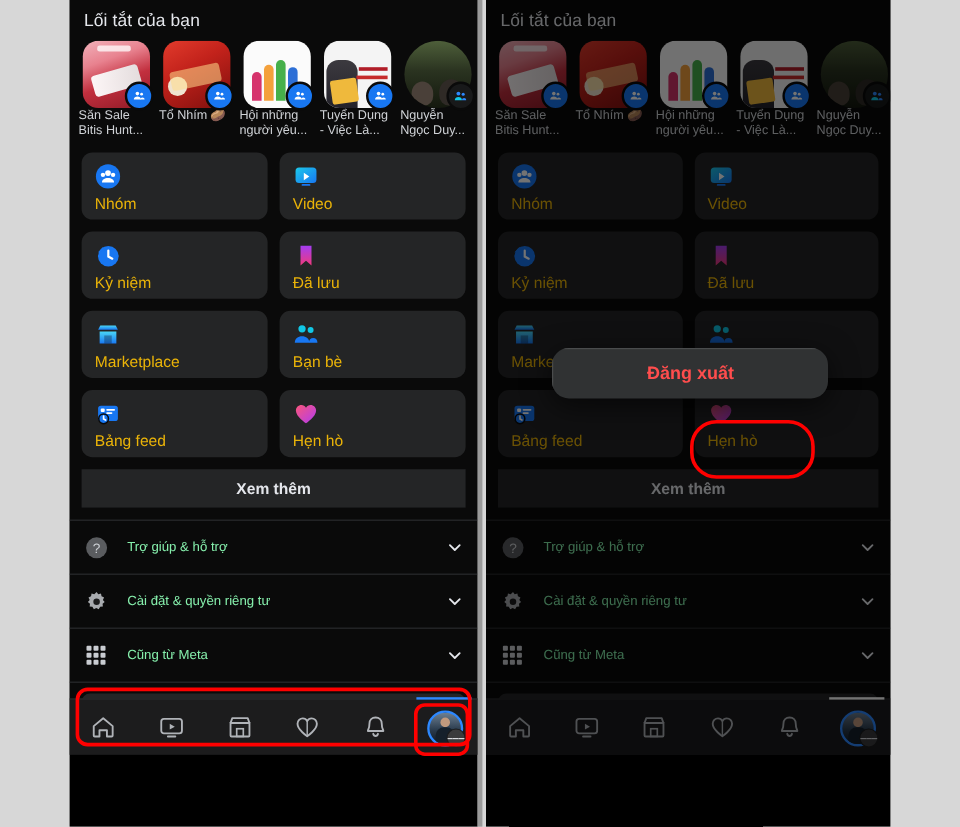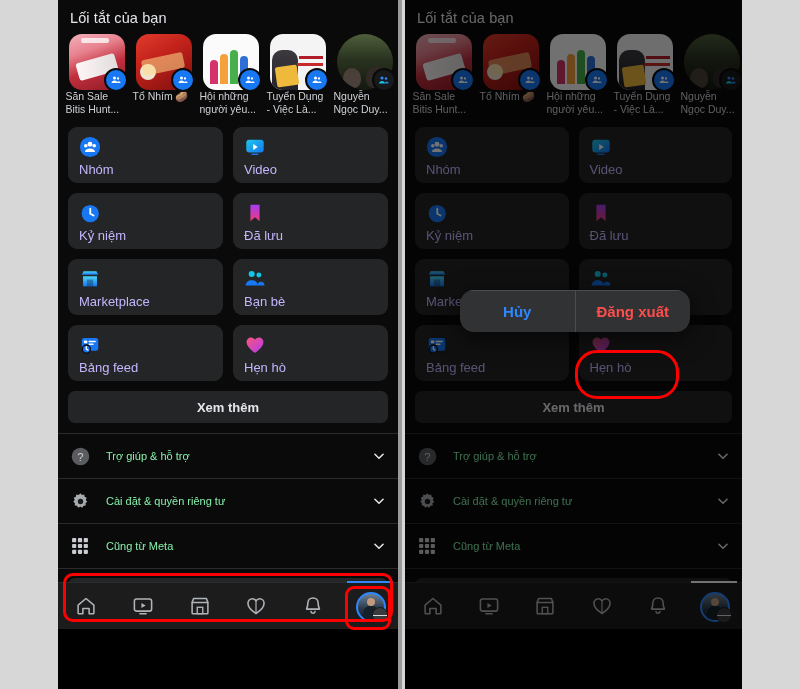--- a/index.html
+++ b/index.html
@@ -109,26 +109,26 @@
     padding:12px 10px 0 10px;
     display:grid;grid-template-columns:1fr 1fr;gap:10px;
   }
   .tile{
     background:#242526;border-radius:9px;
     height:56px;padding:9px 10px 0 11px;
     box-sizing:border-box;
   }
   .tile .ticon{height:22px;margin-bottom:4px;}
   .tile .ticon svg{display:block;}
-  .tile .tlabel{color:#c4b5fd;font-size:13px;}
+  .tile .tlabel{color:#eab308;font-size:13px;}
 
   
   .more-wrap{padding:10px 10px 10px 10px;}
   .more-btn{
-    background:#242526;border-radius:7px;height:32px;
+    background:#242526;border-radius:0;height:32px;
     display:flex;align-items:center;justify-content:center;
     color:#e4e6eb;font-size:13px;font-weight:bold;
   }
 
   
   .rows{border-top:1px solid #2a2b2d;}
   .row{
     height:44px;display:flex;align-items:center;
     padding:0 12px 0 12px;
     border-bottom:1px solid #2a2b2d;
@@ -785,21 +785,20 @@
       </div>
 
       <div class="logout-wrap">
         <div class="logout-btn">Đăng xuất</div>
       </div>
 
       <div class="dim"></div>
 
       <div class="dialog">
         <div class="dlg-actions">
-          <div class="dlg-btn cancel">Hủy</div>
           <div class="dlg-sep"></div>
           <div class="dlg-btn confirm">Đăng xuất</div>
         </div>
       </div>
       <div class="dlg-hl" style="left:170px;top:350px;width:98px;height:43px;"></div>
 
       <div class="botnav">
         <div class="nav-item">
           <svg width="22" height="22" viewBox="0 0 24 24">
               <path d="M3.4 11L12 3.8 20.6 11v8.5a.9.9 0 0 1-.9.9h-4.3v-5.6h-6.8v5.6H4.3a.9.9 0 0 1-.9-.9z" stroke="#b0b3b8" stroke-width="1.7" fill="none" stroke-linejoin="round"></path>

